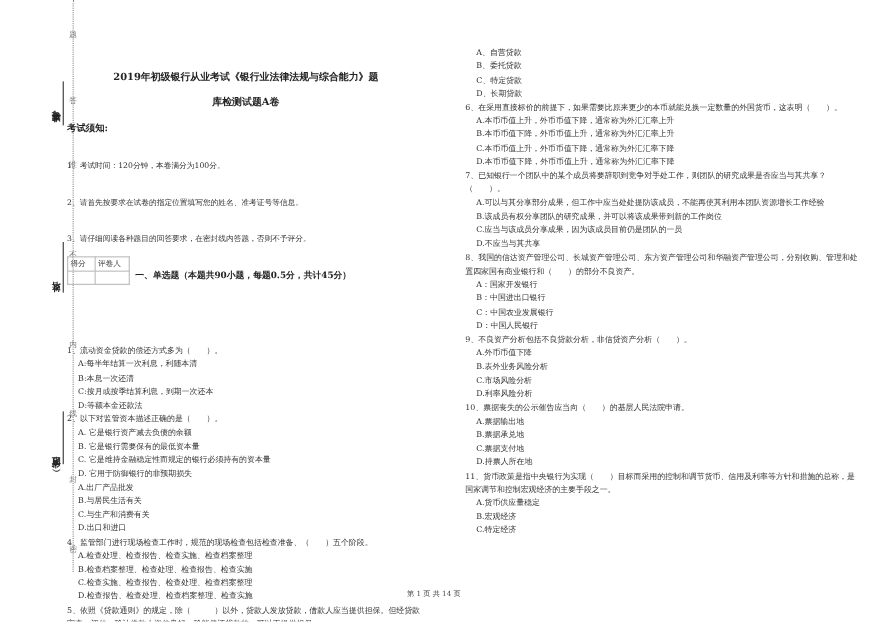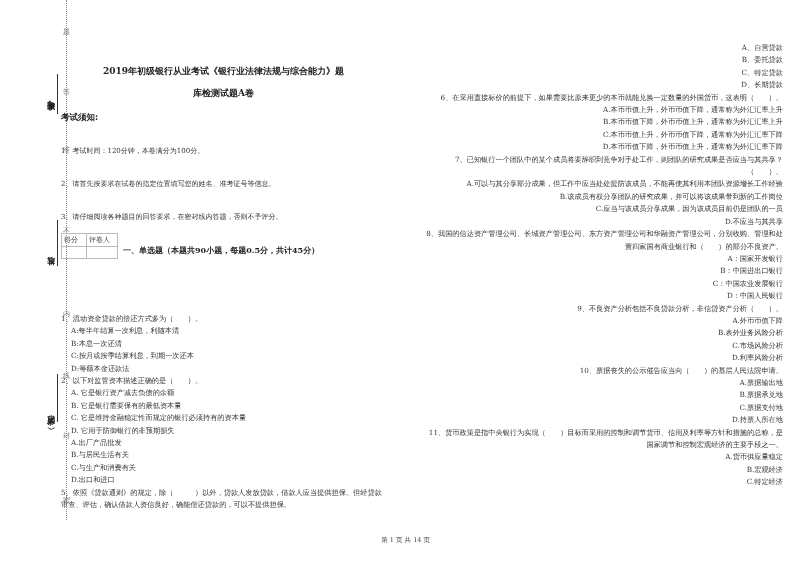--- a/index.html
+++ b/index.html
@@ -13,41 +13,41 @@
              border-left:1px dotted #888; }
   .strip-char { position:absolute; left:39px; font-size:7px; color:#777;
                 writing-mode:vertical-rl; }
   .strip-label { position:absolute; left:24px; font-size:8px; font-weight:bold; color:#222;
                  writing-mode:vertical-rl; transform:rotate(180deg); letter-spacing:1px; }
   .strip-rule { position:absolute; left:35px; width:0; border-left:1px solid #333; }
 
   
   .col { position:absolute; font-size:7.2px; line-height:12.4px; color:#333; }
   .col-left { left:61px; top:64px; width:325px; }
-  .col-right { left:423px; top:42px; width:360px;text-align:right; }
+  .col-right { left:423px; top:42px; width:360px; }
 
   .title { text-align:center; font-size:9px; font-weight:bold; line-height:14px; margin:0; color:#222; }
   .title2 { text-align:center; font-size:9px; font-weight:bold; line-height:14px; margin:8px 0 0 0; color:#222; }
   .notice-head { font-size:8.5px; font-weight:bold; margin-top:10px; line-height:14px; color:#222; }
   .notice-item { font-size:7px; line-height:11px; margin-top:22px; }
 
   .score-row { position:relative; margin-top:10px; height:34px; }
   .score-table { position:absolute; left:0; top:0; border-collapse:collapse; font-size:7px; }
   .score-table td { border:1px solid #bbb; height:11px; padding:0 2px; color:#444; }
   .score-table td.c1 { width:20px; }
   .score-table td.c2 { width:26px; }
   .section-title { position:absolute; left:62px; top:11px; font-size:8px; font-weight:bold; color:#222; white-space:nowrap; }
 
   .q { margin:0; white-space:nowrap; }
   .q.wrap { white-space:normal; }
   .opt { margin:0 0 0 10px; white-space:nowrap; }
   .opt.wrap { white-space:normal; margin-left:0; text-indent:10px; }
   .gap-top { margin-top:46px; }
 
-  .footer { position:absolute; left:370px; top:536px; width:60px; text-align:right; font-size:6.5px; color:#444; }
+  .footer { position:absolute; left:370px; top:536px; width:60px; text-align:left; font-size:6.5px; color:#444; }
 </style>
 </head>
 <body>
 
 <div class="page">
 
   <div class="strip">
     <div class="dotline"></div>
     <span class="strip-char" style="top:22px">题</span>
     <span class="strip-char" style="top:82px">答</span>
@@ -104,20 +104,27 @@
       <p class="opt">C. 它是维持金融稳定性而规定的银行必须持有的资本量</p>
       <p class="opt">D. 它用于防御银行的非预期损失</p>
     </div>
     <div>
       <p class="opt">A.出厂产品批发</p>
       <p class="opt">B.与居民生活有关</p>
       <p class="opt">C.与生产和消费有关</p>
       <p class="opt">D.出口和进口</p>
     </div>
     <div>
+      <p class="q">4、监管部门进行现场检查工作时，规范的现场检查包括检查准备、（　　）五个阶段。</p>
+      <p class="opt">A.检查处理、检查报告、检查实施、检查档案整理</p>
+      <p class="opt">B.检查档案整理、检查处理、检查报告、检查实施</p>
+      <p class="opt">C.检查实施、检查报告、检查处理、检查档案整理</p>
+      <p class="opt">D.检查报告、检查处理、检查档案整理、检查实施</p>
+    </div>
+    <div>
       <p class="q wrap">5、依照《贷款通则》的规定，除（　　　）以外，贷款人发放贷款，借款人应当提供担保。但经贷款审查、评估，确认借款人资信良好，确能偿还贷款的，可以不提供担保。</p>
     </div>
   </div>
 
   <div class="col col-right">
     <div>
       <p class="opt">A、自营贷款</p>
       <p class="opt">B、委托贷款</p>
       <p class="opt">C、特定贷款</p>
       <p class="opt">D、长期贷款</p>

